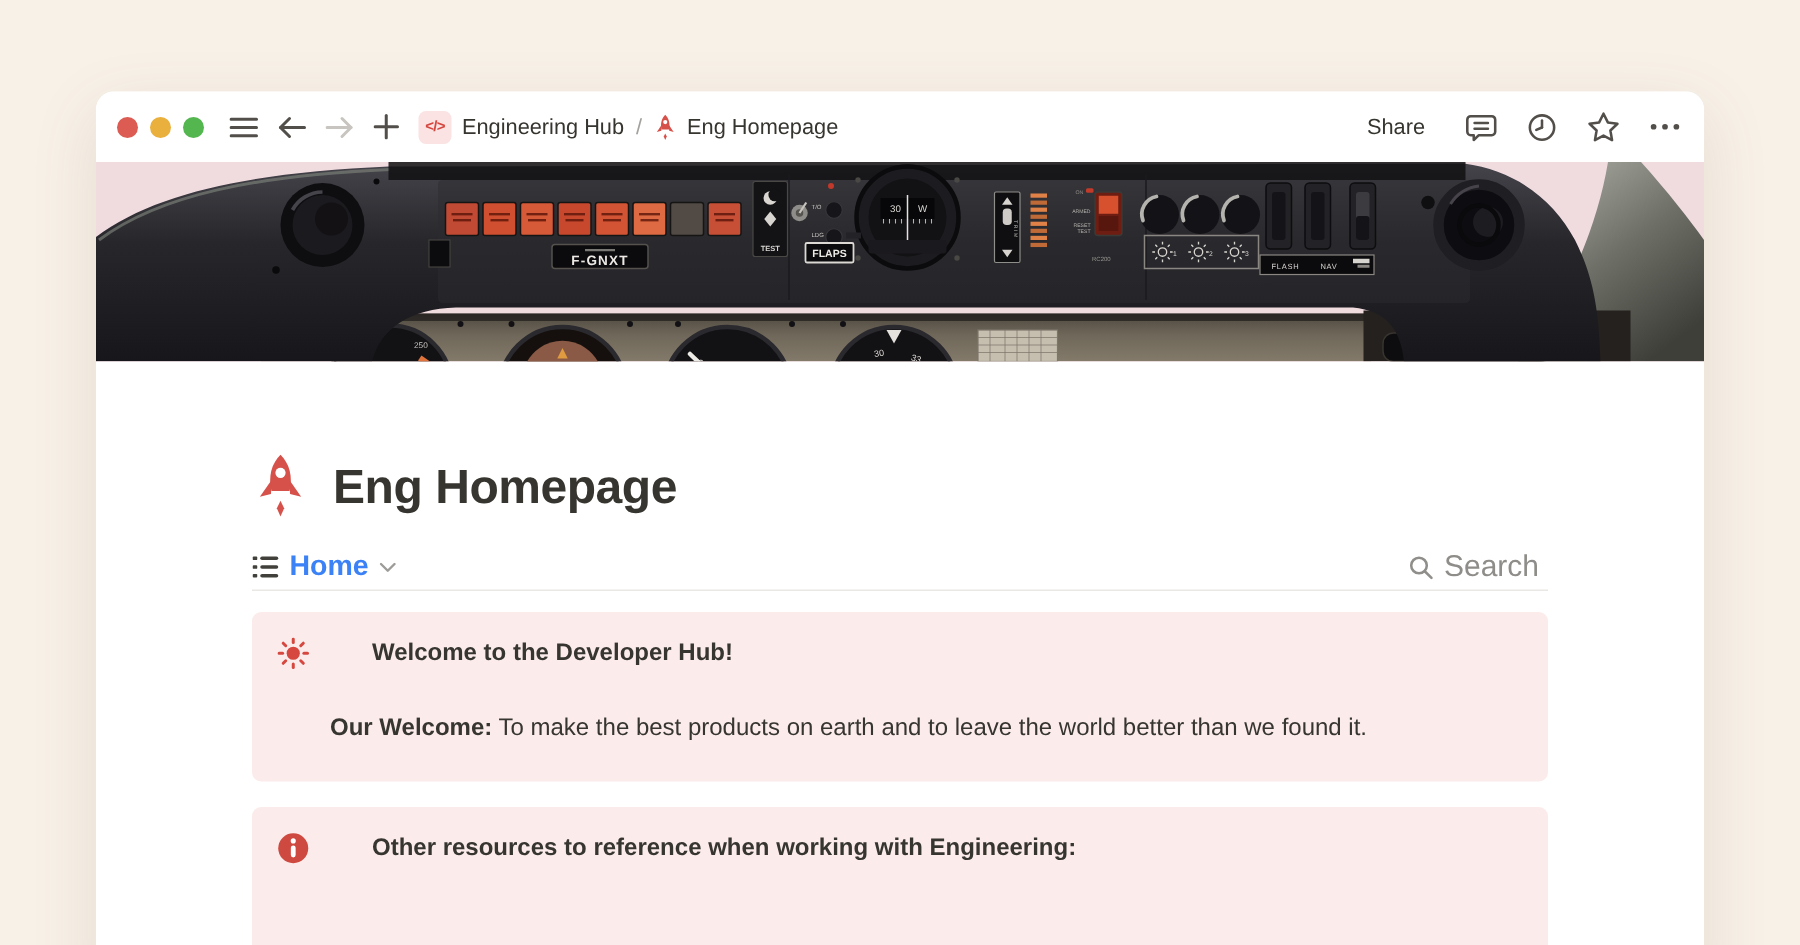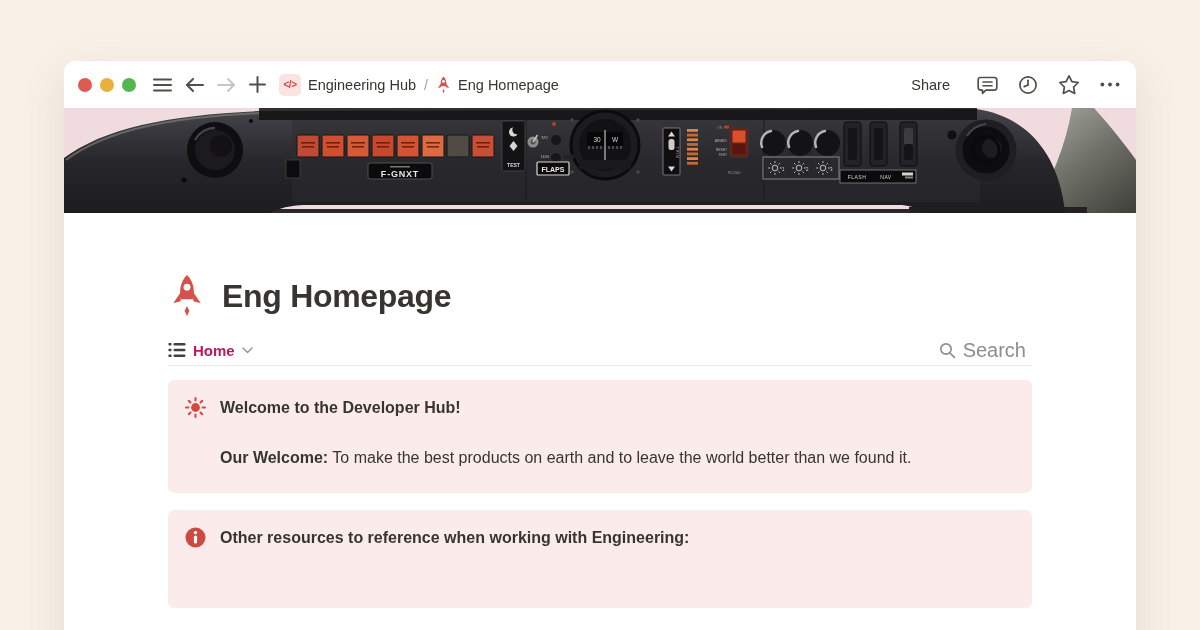--- a/index.html
+++ b/index.html
@@ -27,39 +27,39 @@
   .light.red{ background:#DC5B53; } .light.yellow{ background:#E9B03D; } .light.green{ background:#54B64F; }
   .tb-ic{ display:flex; align-items:center; justify-content:center; flex:0 0 auto; }
   .crumb{ display:flex; align-items:center; gap:7px; font-size:14.5px; font-weight:500; color:#37352F; }
   .chip{ width:22px; height:22px; border-radius:5px; background:#FAE3E2; display:flex; align-items:center; justify-content:center;
          color:#D5473F; font-size:10px; font-weight:700; letter-spacing:-.5px; }
   .sep{ color:#A3A19D; font-weight:400; padding:0 1px; }
   .spacer{ flex:1; }
   .share{ font-size:14.5px; font-weight:500; color:#37352F; margin-right:7px; }
   .right-ics{ display:flex; align-items:center; gap:20px; padding-right:2px; }
   
-  .cover{ height:105px; position:relative; background:#F0DBDF; overflow:hidden; }
+  .cover{ height:133px; position:relative; background:#F0DBDF; overflow:hidden; }
   .cover svg{ display:block; }
   
   .content{ padding:0 104px; }
   .title-row{ margin-top:61px; display:flex; align-items:center; gap:16px; }
   .page-rocket{ width:38px; height:44px; flex:0 0 auto; }
   h1{ font-size:32px; font-weight:700; letter-spacing:-.3px; color:#37352F; }
   .view-row{ margin-top:17px; height:31px; display:flex; align-items:center; justify-content:space-between;
              border-bottom:1px solid #E9E8E5; }
   .view-left{ display:flex; align-items:center; gap:7px; }
-  .view-name{ font-size:15px; font-weight:700; color:#be185d; }
+  .view-name{ font-size:19px; font-weight:700; color:#3b82f6; }
   .view-right{ display:flex; align-items:center; gap:7px; padding-right:6px; }
   .search-label{ font-size:20px; color:#8F8D89; font-weight:500; }
   
   .callout{ background:#FBECEB; border-radius:6px; padding:17px 20px 22px 17px; margin-top:14px; }
   .callout.second{ margin-top:17px; padding-bottom:60px; }
   .co-head{ display:flex; align-items:flex-start; gap:14px; }
   .co-icon{ flex:0 0 auto; margin-top:0px; }
-  .co-title{ font-size:16px; font-weight:700; line-height:21px; color:#37352F; }
+  .co-title{ font-size:16px; font-weight:700; line-height:21px; color:#37352F;margin-left:28px; }
   .co-body{ margin-left:35px; margin-top:26px; }
   .co-body p{ font-size:16px; line-height:27px; color:#37352F; max-width:700px; }
   .co-body p + p{ margin-top:10px; }
   .co-body strong{ font-weight:700; }
 </style>
 </head>
 <body>
 
 <div class="window">
 

